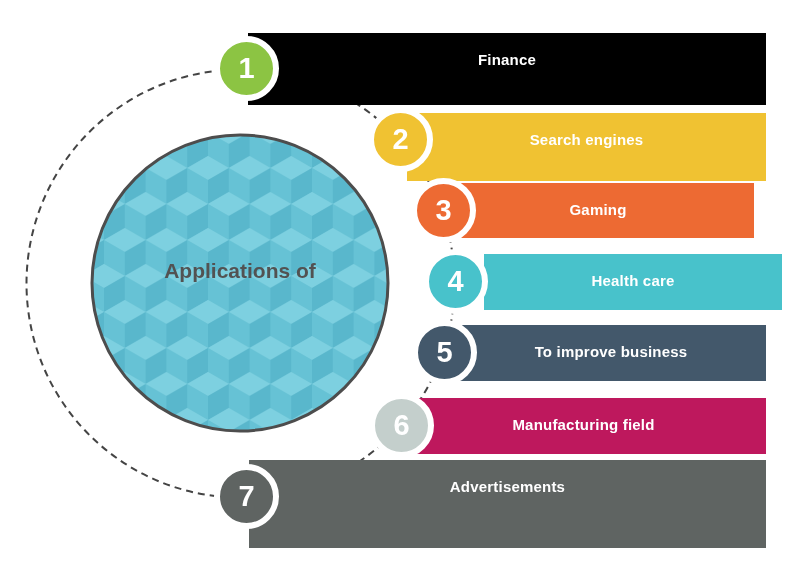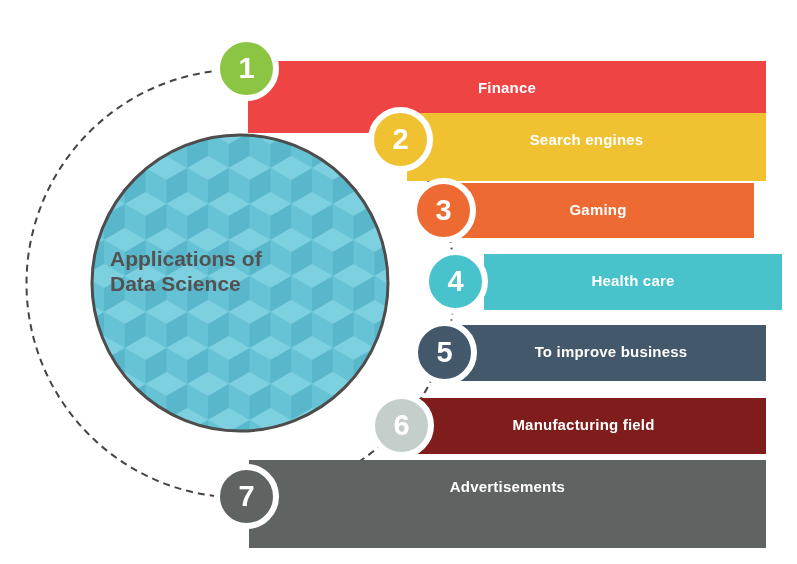--- a/index.html
+++ b/index.html
@@ -33,22 +33,22 @@
   .badge-1 { left:214px; top:36px;  }
   .badge-2 { left:368px; top:107px; }
   .badge-3 { left:411px; top:178px; }
   .badge-4 { left:423px; top:249px; }
   .badge-5 { left:412px; top:320px; }
   .badge-6 { left:369px; top:393px; }
   .badge-7 { left:214px; top:464px; }
 
   
   .center-title {
-    position:absolute; left:110px; top:246px; width:260px;
-    font-size:21px; font-weight:bold; line-height:25px;
+    position:absolute; left:110px; top:258px; width:260px;
+    text-align:center; font-size:21px; font-weight:bold; line-height:25px;
   }
 </style>
 </head>
 <body>
 
 <div class="canvas" style="background-color: rgb(255, 255, 255);">
 
   <svg class="bg-svg" width="797" height="564" viewBox="0 0 797 564">
     <defs>
       <g id="cube">
@@ -67,39 +67,38 @@
 
     <circle cx="240.5" cy="283.5" r="214" fill="none" stroke-width="2" stroke-dasharray="7 5" style="stroke: rgb(68, 68, 68);"></circle>
 
     <circle cx="240" cy="283" r="148" fill="url(#cubePattern)"></circle>
 
     <circle cx="240" cy="283" r="148" fill="none" stroke-width="3" style="stroke: rgb(77, 77, 77);"></circle>
   </svg>
 
   <div class="center-title" style="color: rgb(82, 82, 82);">
     <div>Applications of</div>
-    <div>Data Science</div>
   </div>
 
-  <div class="bar bar-1" style="background-color: #ef4444; margin-top: 28px;">
+  <div class="bar bar-1" style="background-color: #000000;">
     <span class="bar-label" style="color: rgb(255, 255, 255);">Finance</span>
   </div>
   <div class="bar bar-2" style="background-color: rgb(240, 194, 50);">
     <span class="bar-label" style="color: rgb(255, 255, 255);">Search engines</span>
   </div>
   <div class="bar bar-3" style="background-color: rgb(237, 106, 51);">
     <span class="bar-label" style="color: rgb(255, 255, 255);">Gaming</span>
   </div>
   <div class="bar bar-4" style="background-color: rgb(72, 194, 203);">
     <span class="bar-label" style="color: rgb(255, 255, 255);">Health care</span>
   </div>
   <div class="bar bar-5" style="background-color: rgb(67, 88, 107);">
     <span class="bar-label" style="color: rgb(255, 255, 255);">To improve business</span>
   </div>
-  <div class="bar bar-6" style="background-color: #7f1d1d;">
+  <div class="bar bar-6" style="background-color: #be185d;">
     <span class="bar-label" style="color: rgb(255, 255, 255);">Manufacturing field</span>
   </div>
   <div class="bar bar-7" style="background-color: rgb(95, 100, 98);">
     <span class="bar-label" style="color: rgb(255, 255, 255);">Advertisements</span>
   </div>
 
   <div class="badge badge-1" style="background-color: rgb(140, 196, 67); border-color: rgb(255, 255, 255); color: rgb(255, 255, 255);">
     <span>1</span>
   </div>
   <div class="badge badge-2" style="background-color: rgb(240, 194, 50); border-color: rgb(255, 255, 255); color: rgb(255, 255, 255);">

